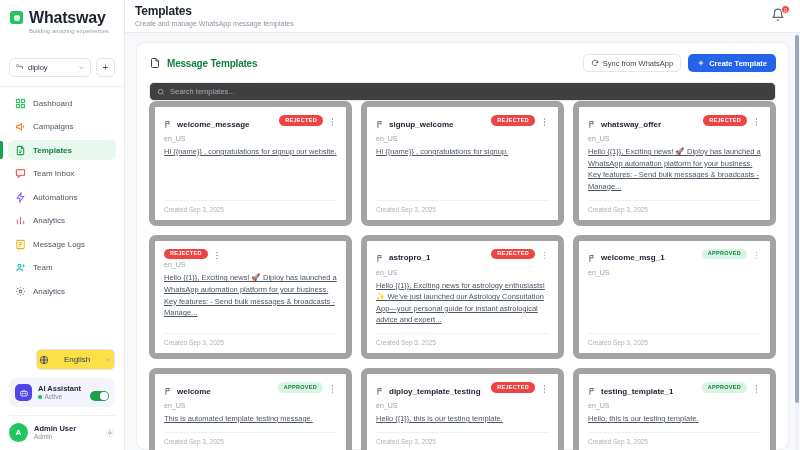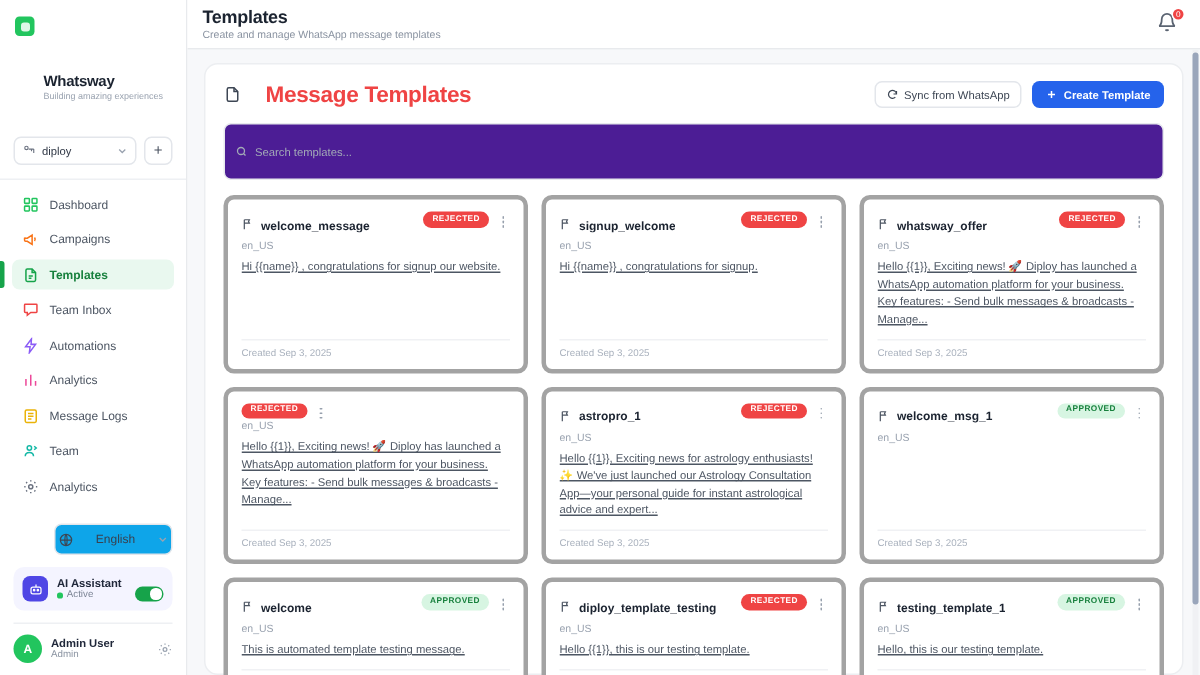--- a/index.html
+++ b/index.html
@@ -21,21 +21,21 @@
   .brand-logo {
     width: 13px; height: 13px; border-radius: 3px;
     background: #22c55e; flex: 0 0 13px; margin-top: 2px;
     position: relative;
   }
   .brand-logo::after {
     content: ""; position: absolute; left: 3.5px; top: 3.5px;
     width: 6px; height: 6px; border-radius: 2px; background: #ffffff; opacity: .85;
   }
   .brand-text { display: flex; flex-direction: column; line-height: 1.15; }
-  .brand-name { font-size: 10px; font-weight: bold; color: #1b2330; letter-spacing: -.2px; margin-top: 40px; }
+  .brand-name { font-size: 16px; font-weight: bold; color: #1b2330; letter-spacing: -.2px; }
   .brand-tag { font-size: 6px; color: #9aa3b0; margin-top: 1px; }
 
   .ws-row { padding: 0 9px 9px 9px; display: flex; gap: 5px; align-items: center; margin-top: 15px; }
   .ws-select {
     flex: 1; height: 19px; border: 1px solid #e3e6eb; border-radius: 5px;
     background: #fff; display: flex; align-items: center; gap: 4px; padding: 0 5px;
     font-size: 7.5px; color: #3d4654;
   }
   .ws-name { flex: 1; font-size: 7.5px; color: #2f3745; }
   .ws-add {
@@ -53,21 +53,21 @@
   }
   .nav-item .nav-ico { width: 11px; height: 11px; flex: 0 0 11px; display: flex; align-items: center; justify-content: center; }
   .nav-item.active { background: #e9f8ef; color: #17803d; font-weight: bold; }
   .nav-item.active::before {
     content: ""; position: absolute; left: -8px; top: 1px;
     width: 2.5px; height: 18px; border-radius: 0 2px 2px 0; background: #16a34a;
   }
 
   .side-bottom { padding: 0 9px 8px 9px; }
   .lang-select {
-    height: 21px; border: 1px solid #e3e6eb; border-radius: 5px; background: #0ea5e9;
+    height: 21px; border: 1px solid #e3e6eb; border-radius: 5px; background: #fde047;
     display: flex; align-items: center; padding: 0 2px; gap: 5px; font-size: 8px; color: #3d4654;
     margin-bottom: 8px;
     margin-left: 27px;
   }
   .lang-label { flex: 1; text-align: center; font-size: 8px; color: #39414f; }
 
   .ai-card {
     background: #f4f4ff; border-radius: 7px; padding: 6px 6px;
     display: flex; align-items: flex-end; gap: 6px; margin-bottom: 8px;
   }
@@ -115,43 +115,43 @@
     border: 1px solid #fff;
   }
 
   .scroll-area { flex: 1; overflow: hidden; padding: 9px 11px 0 11px; position: relative; }
   .panel {
     background: #fff; border: 1px solid #eceef1; border-radius: 9px;
     padding: 11px 12px 12px 12px; height: 100%;
   }
   .panel-head { display: flex; align-items: center; margin-bottom: 10px; }
   .panel-title {
-    flex: 1; display: flex; align-items: center; gap: 16px;
-    font-size: 15px; font-weight: bold; color: #ef4444; letter-spacing: -.2px;
+    flex: 1; display: flex; align-items: center; gap: 6px;
+    font-size: 10px; font-weight: bold; color: #15803d; letter-spacing: -.2px;
   }
   .btn-sync {
     height: 18px; border: 1px solid #e3e6eb; border-radius: 5px; background: #fff;
     display: flex; align-items: center; gap: 4px; padding: 0 7px;
     font-size: 7.5px; color: #3d4654; margin-right: 7px;
   }
   .btn-create {
     height: 18px; border-radius: 5px; background: #2563eb;
     display: flex; align-items: center; gap: 4px; padding: 0 9px;
     font-size: 7.5px; color: #fff; font-weight: bold;
   }
 
   .search-bar {
-    height: 19px; border: 1px solid #e7e9ed; border-radius: 5px; background: #4c1d95;
-    display: flex; align-items: center; gap: 5px; padding: 18px 7px; margin-bottom: 10px;
+    height: 19px; border: 1px solid #e7e9ed; border-radius: 5px; background: #404040;
+    display: flex; align-items: center; gap: 5px; padding: 8px 7px; 
   }
   .search-ph { font-size: 7.5px; color: #a3abb7; }
 
   .grid { display: grid; grid-template-columns: repeat(3, 1fr); gap: 9px; }
   .card {
-    background: #fff; border: 3px solid #a3a3a3; border-radius: 7px;
+    background: #fff; border: 6px solid #a3a3a3; border-radius: 7px;
     padding: 8px 9px 0 9px; display: flex; flex-direction: column;
   }
   .card-top { display: flex; align-items: flex-start; gap: 5px; }
   .card-name-wrap { flex: 1; min-width: 0; display: flex; align-items: center; gap: 4px; }
   .card-name {
     font-size: 8px; font-weight: bold; color: #1b2330;
     white-space: nowrap; overflow: hidden; text-overflow: ellipsis;
   }
   .badge {
     font-size: 5.5px; font-weight: bold; letter-spacing: .3px;

